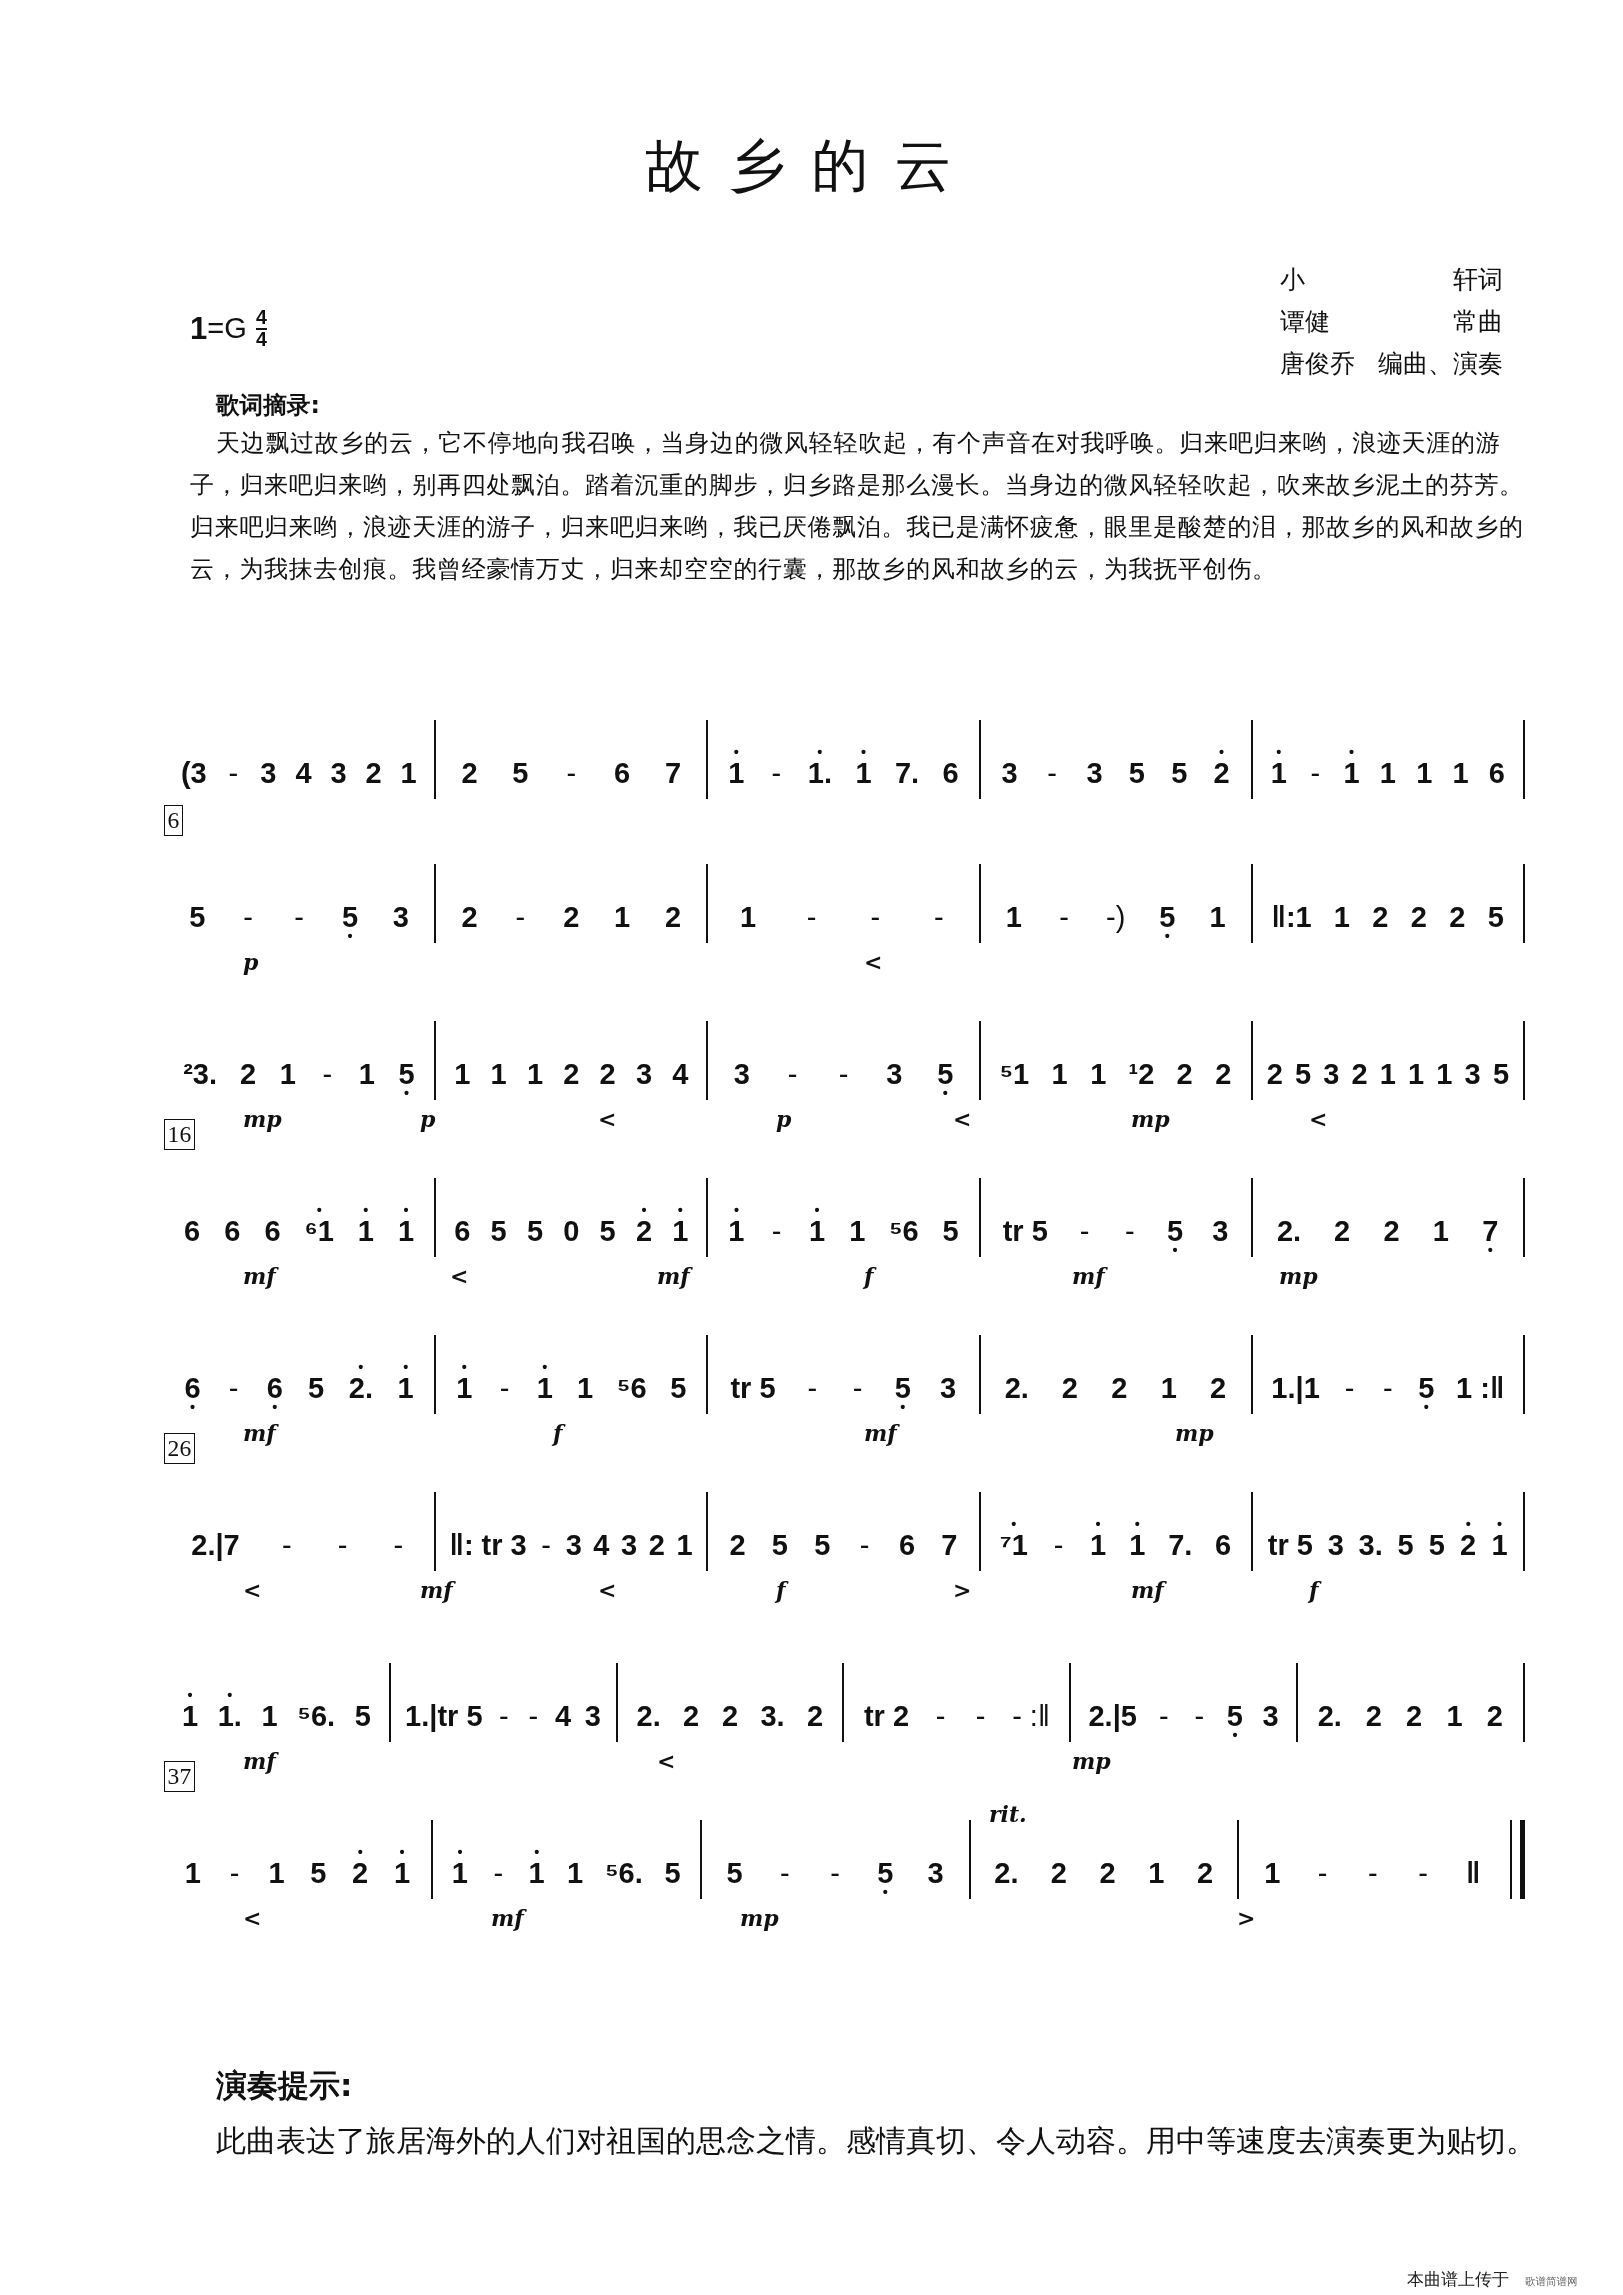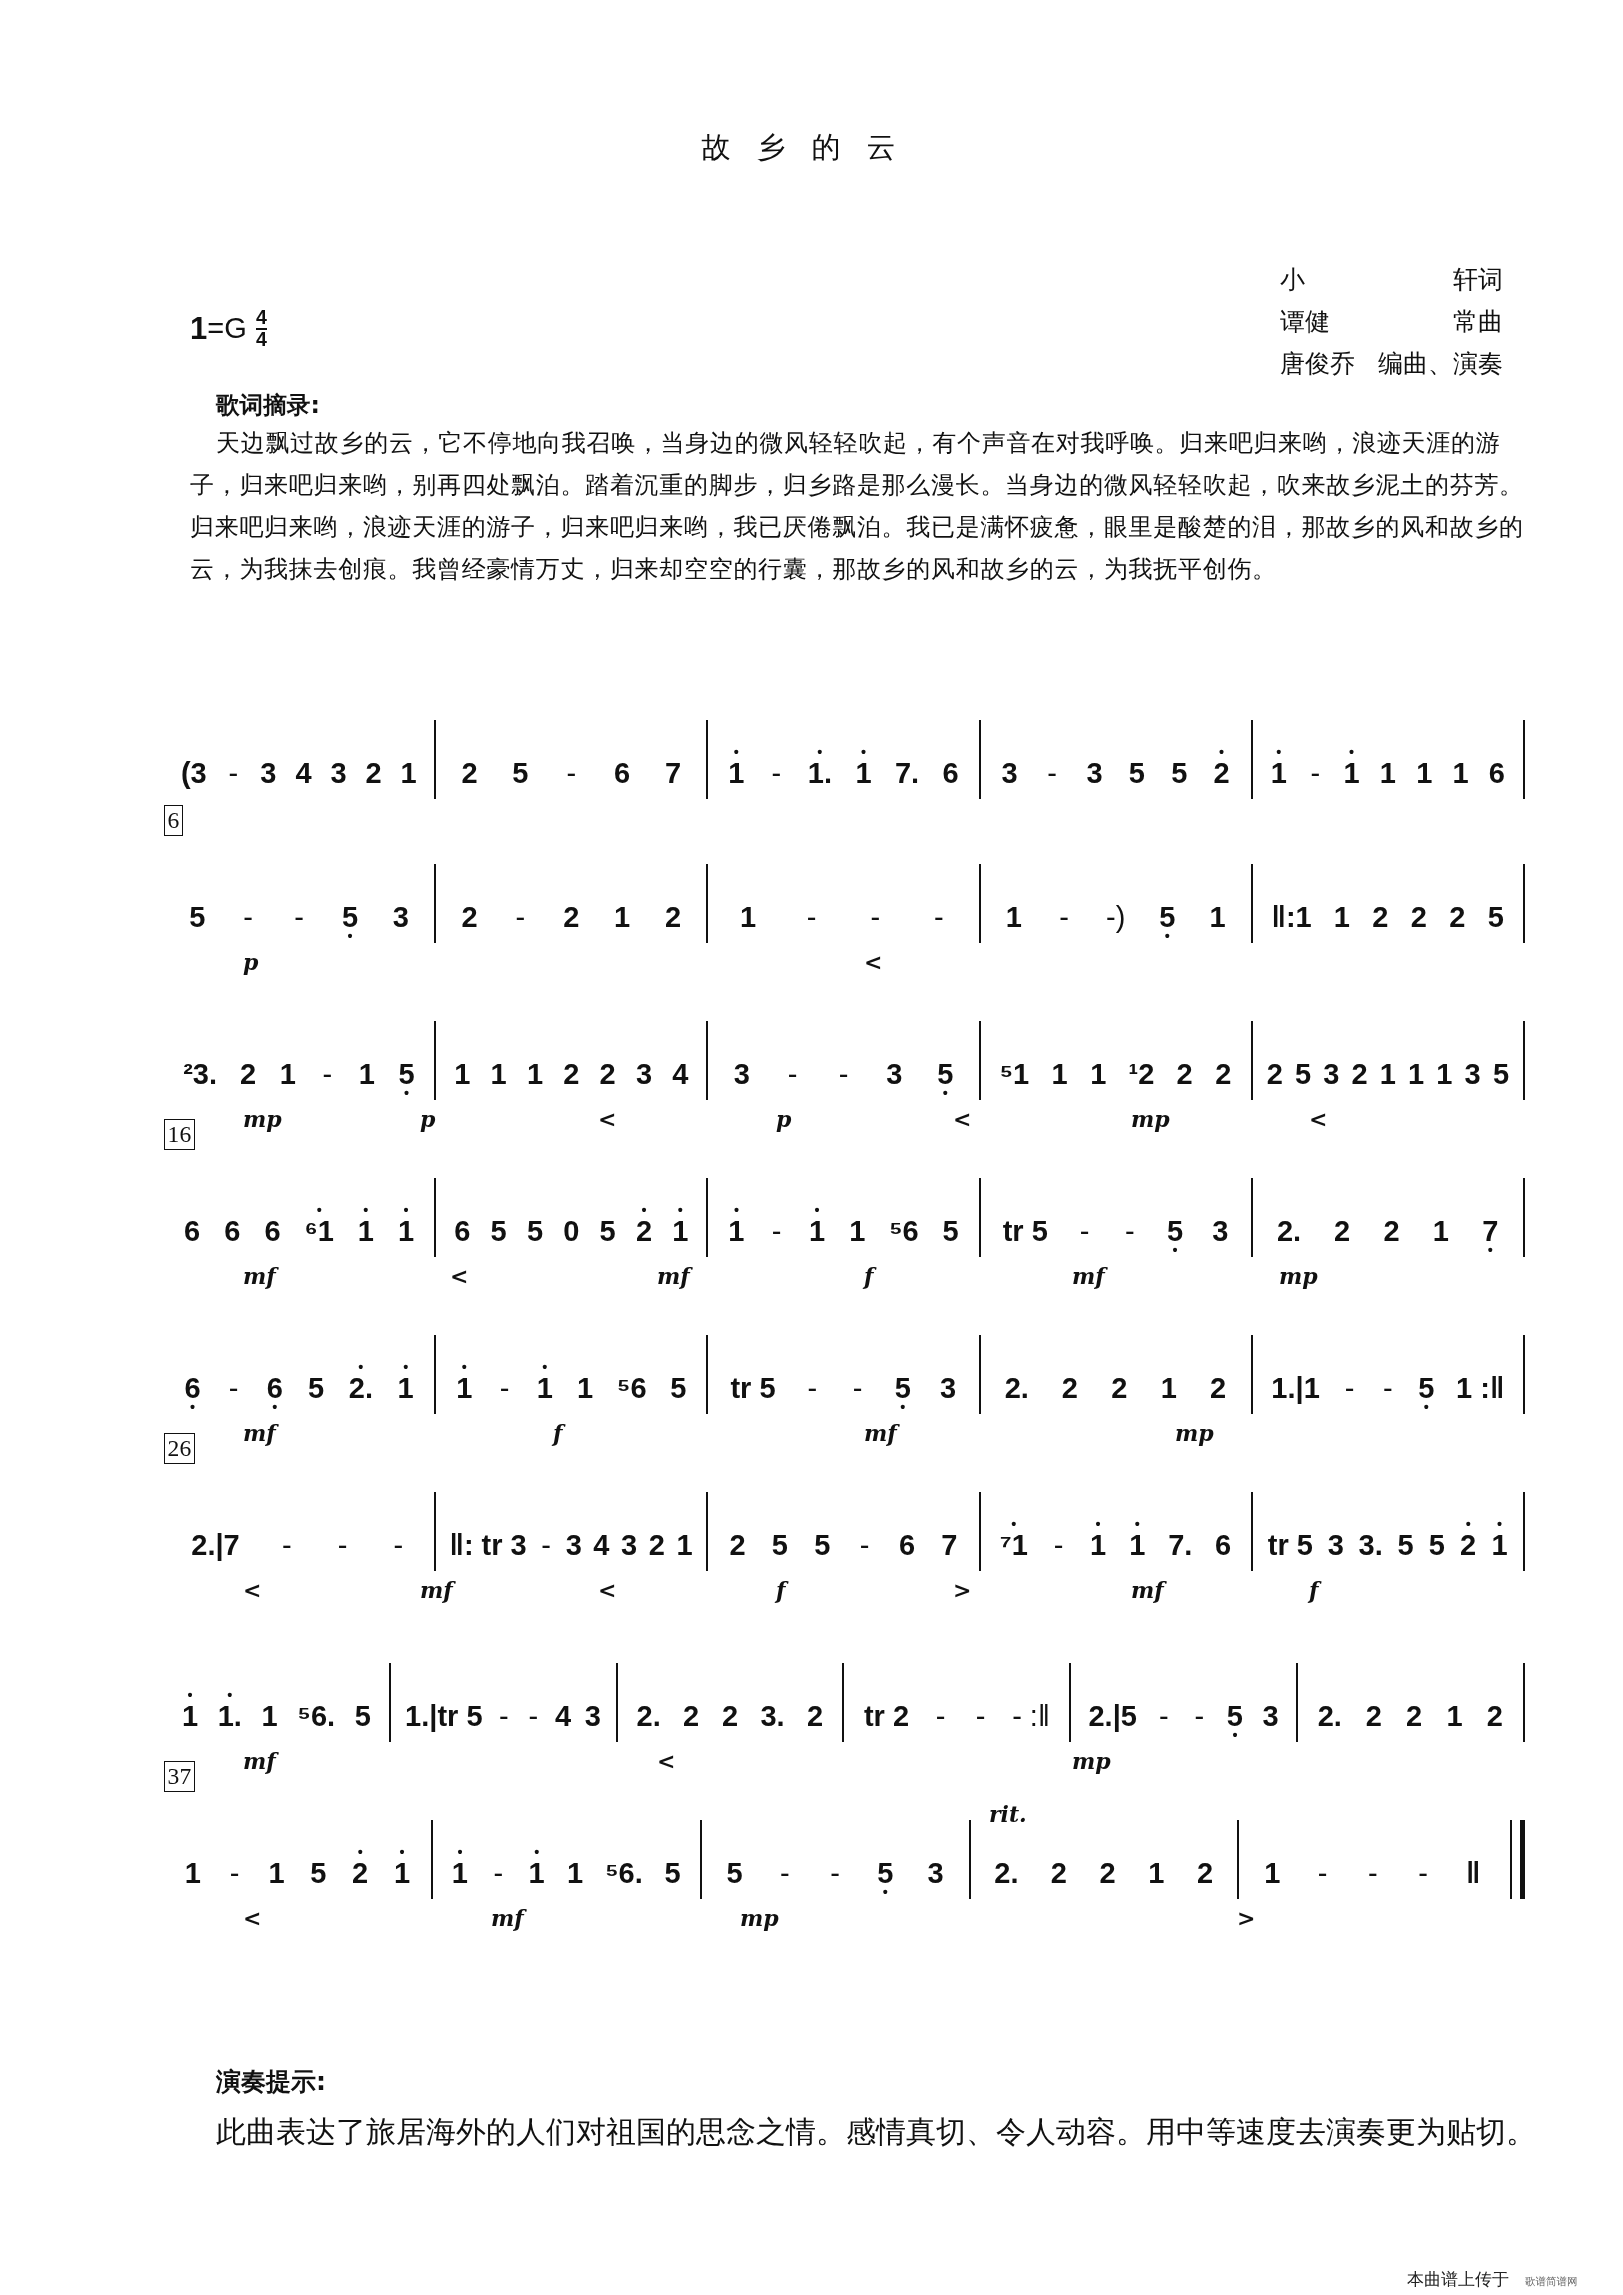--- a/index.html
+++ b/index.html
@@ -1,17 +1,17 @@
 <!DOCTYPE html>
 <html style="font-size:10.5px"><head>
 <meta charset="utf-8">
 <style>
   html,body{margin:0;padding:0;background:#fff;}
   body{width:1623px;height:2295px;position:relative;overflow:hidden;color:#111;font-family:"DejaVu Serif",serif;}
-  .title{position:absolute;left:0;width:1623px;top:128px;text-align:center;font-size:29px;letter-spacing:26px;font-weight:normal;}
+  .title{position:absolute;left:0;width:1623px;top:128px;text-align:center;font-size:57px;letter-spacing:26px;font-weight:normal;}
   .credits{position:absolute;left:1280px;top:259px;font-size:25px;line-height:42px;}
   .credits div{display:flex;justify-content:space-between;width:223px;}
   .key{position:absolute;left:190px;top:308px;font-family:"Liberation Sans",sans-serif;font-size:29px;display:flex;align-items:center;}
   .key .one{font-weight:bold;font-size:31px;}
   .key .frac{display:inline-flex;flex-direction:column;align-items:center;margin-left:9.2px;font-size:19.6px;font-weight:bold;line-height:19.6px;}
   .key .frac span:first-child{border-bottom:2px solid #111;}
   .lyrics{position:absolute;left:190px;top:389px;width:1335px;font-family:"DejaVu Sans",sans-serif;}
   .lyrics h3{margin:0 0 1px 26px;font-size:23.6px;font-weight:bold;}
   .lyrics p{margin:0;font-size:24px;line-height:42px;text-indent:26px;letter-spacing:0.7px;}
   .score{position:absolute;left:164px;top:707px;width:1361px;}
@@ -21,21 +21,21 @@
   .measure{flex:1;display:flex;justify-content:space-around;align-items:flex-end;position:relative;padding:0 7.9px;border-right:2px solid #111;height:79px;}
   .measure.nobar{border-right:none;}
   .note{position:relative;display:inline-flex;flex-direction:column;align-items:center;font-family:"Liberation Sans",sans-serif;font-weight:bold;font-size:29px;min-width:17px;}
   .note .hi{height:7.9px;font-size:14.4px;line-height:6.5px;}
   .note .num{line-height:33px;}
   .note .lo{height:9.2px;font-size:14.4px;line-height:5.2px;}
   .mark{position:absolute;font-family:"DejaVu Serif",serif;font-style:italic;font-weight:bold;font-size:22px;}
   .dash{font-weight:normal;}
   .barline-final{width:7.9px;border-left:2px solid #111;border-right:5.9px solid #111;height:79px;margin-left:3.9px;}
   .hints{position:absolute;left:216px;top:2065px;font-family:"DejaVu Sans",sans-serif;}
-  .hints h3{margin:0 0 14.4px 0;font-size:25px;}
+  .hints h3{margin:0 0 14.4px 0;font-size:31px;}
   .hints p{margin:0;font-size:30px;}
   .watermark{position:absolute;left:1407px;top:2268px;font-family:"DejaVu Sans",sans-serif;font-size:17px;color:#222;}
   .watermark .site{font-size:10.5px;color:#666;margin-left:16px;}
 </style>
 </head>
 <body>
 
 <div class="title">故乡的云</div>
 
 <div class="credits">

